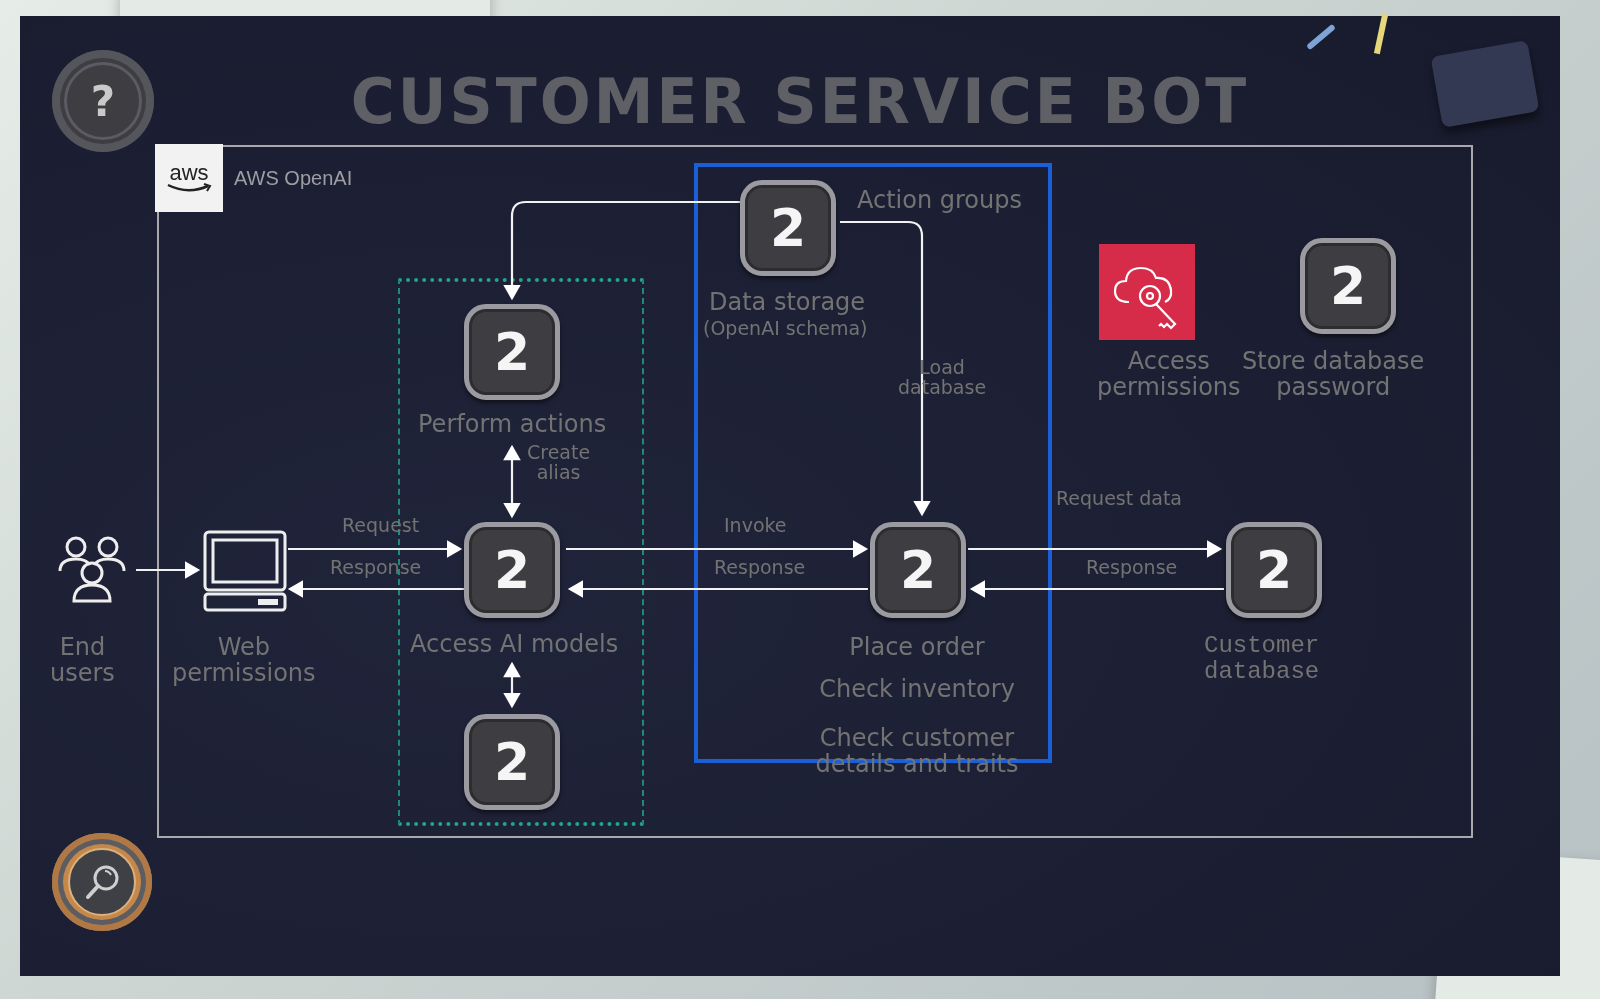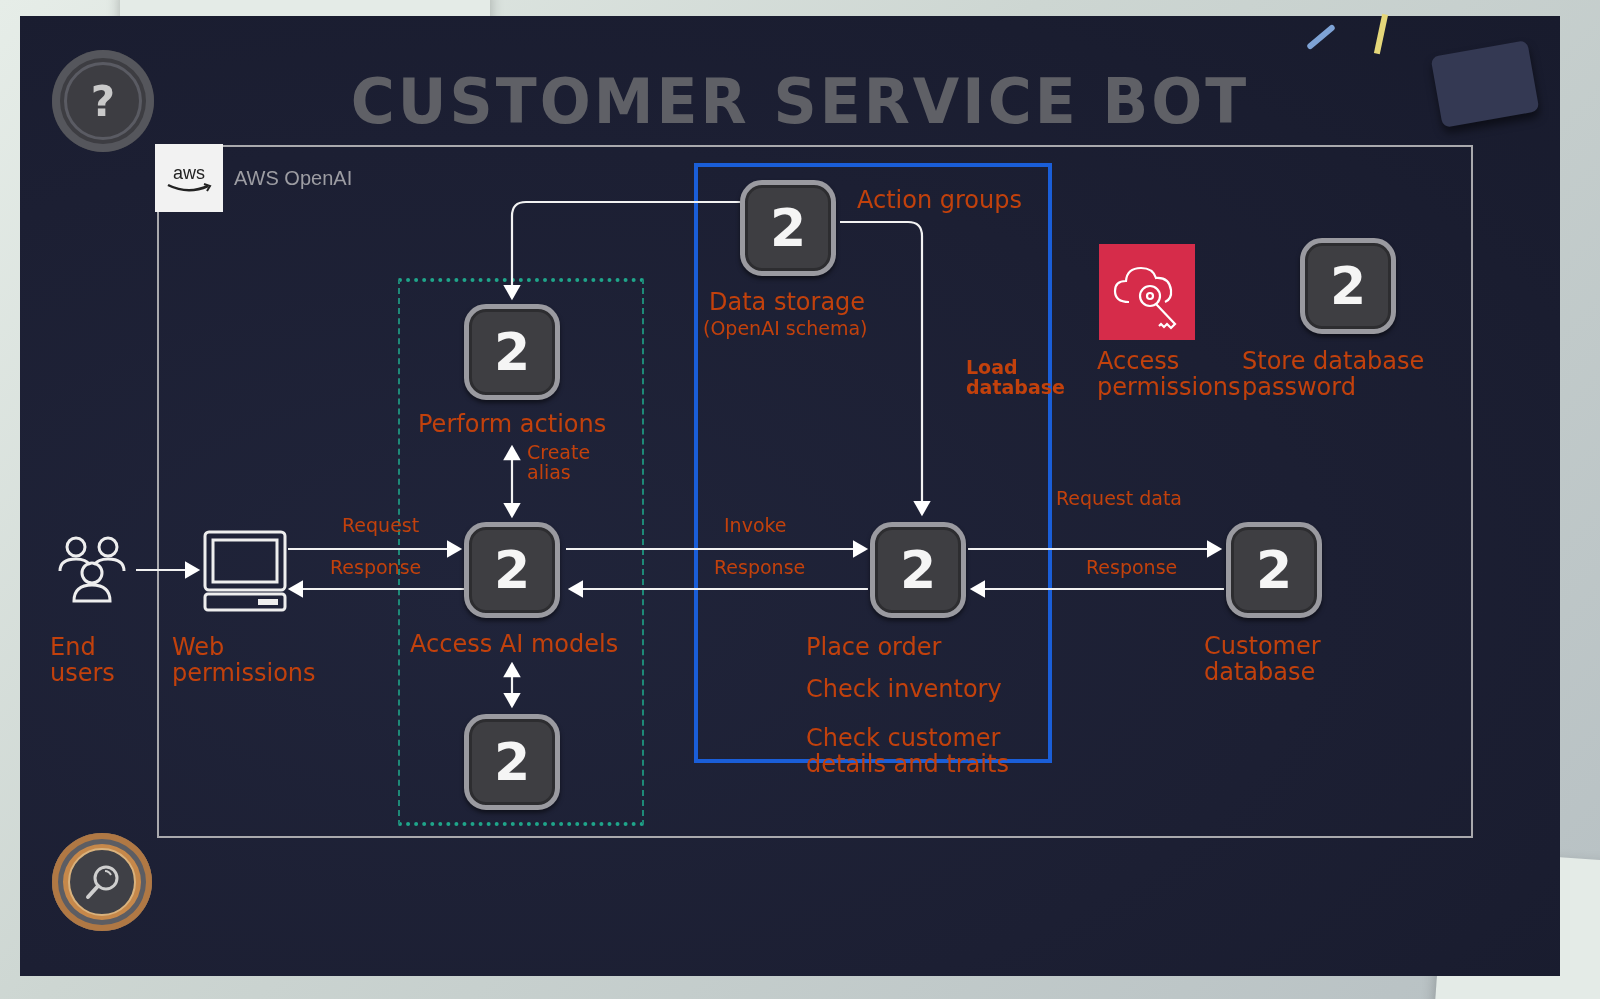--- a/index.html
+++ b/index.html
@@ -10,29 +10,29 @@
          background-image:radial-gradient(ellipse at 30% 60%,#20243a 0%,#1c1f33 55%,#181b2d 100%);}
   .title{position:absolute;left:0;right:0;top:66px;text-align:center;color:#5f6066;font-family:"DejaVu Sans",sans-serif;
          font-weight:bold;font-size:60px;letter-spacing:3px;transform:scaleY(1.05);}
   .round-btn{position:absolute;border-radius:50%;display:flex;align-items:center;justify-content:center;}
   .help-btn{left:52px;top:50px;width:102px;height:102px;background:#3d3d42;box-shadow:inset 0 0 0 8px #55565c;}
   .help-btn .inner{width:72px;height:72px;border-radius:50%;border:3px solid #5a5b63;display:flex;align-items:center;justify-content:center;color:#c9c9c9;font-weight:bold;font-size:42px;font-family:"DejaVu Sans",sans-serif;}
   .zoom-btn{left:52px;top:833px;width:100px;height:98px;background:#c6884a;box-shadow:inset 0 0 0 6px #b07844, inset 0 0 0 11px #5c5d63;}
   .zoom-btn .inner{width:64px;height:64px;border-radius:50%;background:#3f4046;border:2px solid #d9b27d;display:flex;align-items:center;justify-content:center;}
   .cloud{position:absolute;left:157px;top:145px;width:1316px;height:693px;border:2px solid #a9a9ad;box-sizing:border-box;}
   .aws-logo{position:absolute;left:155px;top:144px;width:68px;height:68px;background:#f2f2f2;display:flex;flex-direction:column;align-items:center;justify-content:center;}
-  .aws-logo span{font-size:18px;color:#222;font-family:"Liberation Sans",sans-serif;line-height:20px;}
+  .aws-logo span{font-size:22px;color:#222;font-family:"Liberation Sans",sans-serif;line-height:20px;}
   .aws-label{position:absolute;left:234px;top:167px;color:#9d9da3;font-size:20px;}
   .dashed{position:absolute;left:398px;top:278px;width:246px;height:548px;border-left:2px dashed #1e8a78;border-right:2px dashed #1e8a78;
           border-top:4px dotted #1fa58a;border-bottom:4px dotted #1fa58a;box-sizing:border-box;}
   .blue-box{position:absolute;left:694px;top:163px;width:358px;height:600px;border:4px solid #1a5ed8;box-sizing:border-box;}
   .node{position:absolute;width:96px;height:96px;border-radius:22px;background:#3e3e42;border:5px solid #9a9aa0;
         box-shadow:inset 0 0 0 3px #2d2d30,0 3px 4px rgba(0,0,0,.5);display:flex;align-items:center;justify-content:center;box-sizing:border-box;}
   .node span{color:#f5f5f5;font-family:"DejaVu Sans",sans-serif;font-weight:bold;font-size:52px;line-height:1;}
-  .lbl{position:absolute;color:#c2410c;white-space:nowrap;font-family:"DejaVu Sans",sans-serif;}
+  .lbl{position:absolute;color:#737373;text-align:center;white-space:nowrap;font-family:"DejaVu Sans",sans-serif;}
   .lbl-lg{font-size:24px;line-height:26px;}
   .lbl-sm{font-size:19px;line-height:20px;}
   svg.arrows{position:absolute;left:0;top:0;width:1600px;height:999px;pointer-events:none;}
   .perm-icon{position:absolute;left:1099px;top:244px;width:96px;height:96px;background:#d62c4a;}
 </style>
 </head>
 <body>
 
 <div class="bg-desk"></div>
 <div class="paper" style="left:120px;top:-20px;width:370px;height:55px;border-radius:10px;"></div>
@@ -101,21 +101,21 @@
 <div class="lbl lbl-sm" style="left:326px;top:515px;margin-left:16px;">Request</div>
 <div class="lbl lbl-sm" style="left:330px;top:557px;">Response</div>
 <div class="lbl lbl-sm" style="left:724px;top:515px;">Invoke</div>
 <div class="lbl lbl-sm" style="left:714px;top:557px;">Response</div>
 <div class="lbl lbl-sm" style="left:1056px;top:488px;">Request data</div>
 <div class="lbl lbl-sm" style="left:1086px;top:557px;">Response</div>
 <div class="lbl lbl-sm" style="left:527px;top:442px;">
   <div>Create</div>
   <div>alias</div>
 </div>
-<div class="lbl lbl-sm" style="left:966px;top:357px;font-weight:bold;">
+<div class="lbl lbl-sm" style="left:898px;top:357px;">
   <div>Load</div>
   <div>database</div>
 </div>
 
 <div style="position:absolute;left:56px;top:533px;width:72px;height:72px;">
   <svg width="72" height="72" viewBox="0 0 72 72" fill="none" stroke="#eeeeee" stroke-width="3">
     <circle cx="20" cy="14" r="9"></circle>
       <path d="M4 38 Q4 26 20 26 Q30 26 34 32"></path>
     <circle cx="52" cy="14" r="9"></circle>
       <path d="M68 38 Q68 26 52 26 Q42 26 38 32"></path>
@@ -167,21 +167,21 @@
 <div class="lbl lbl-lg" style="left:806px;top:634px;width:222px;">
   <div>Place order</div>
   <div style="margin-top:16px;">Check inventory</div>
   <div style="margin-top:23px;">Check customer</div>
   <div>details and traits</div>
 </div>
 
 <div class="node" style="left:1226px;top:522px;">
     <span>2</span>
   </div>
-<div class="lbl lbl-lg" style="left:1204px;top:633px;">
+<div class="lbl lbl-lg" style="left:1204px;top:633px;font-family:Liberation Mono, monospace;">
   <div>Customer</div>
   <div>database</div>
 </div>
 
 <div class="node" style="left:1300px;top:238px;">
     <span>2</span>
   </div>
 <div class="lbl lbl-lg" style="left:1242px;top:348px;">
   <div>Store database</div>
   <div>password</div>

